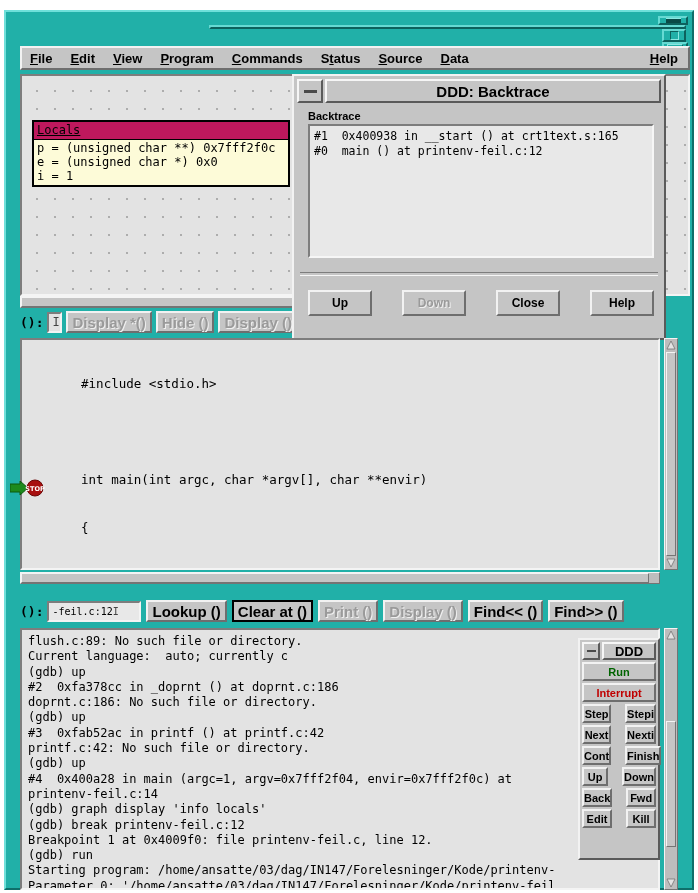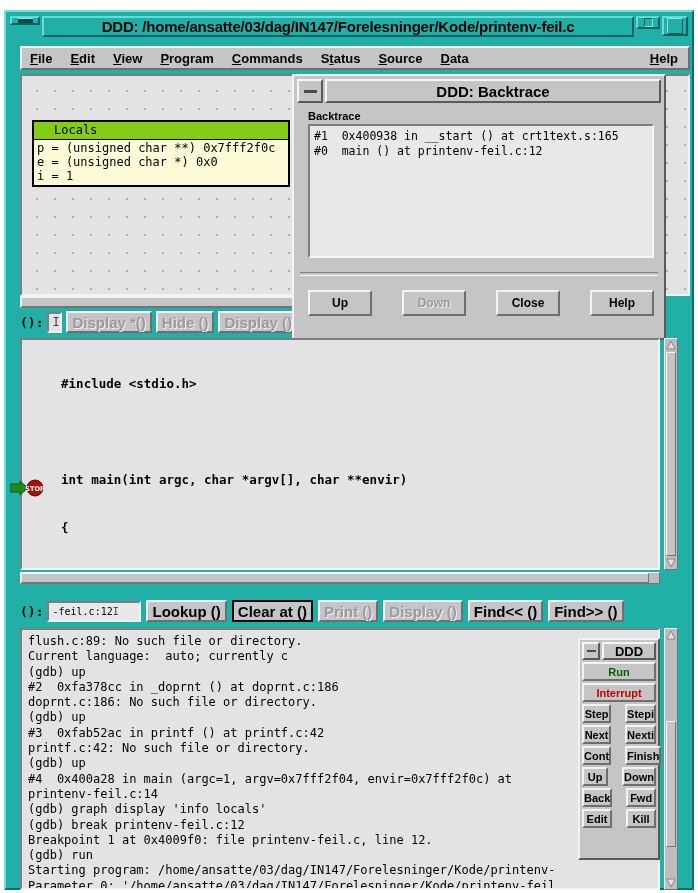--- a/index.html
+++ b/index.html
@@ -25,21 +25,22 @@
     border-right: 2px solid #0e6f6a;
     border-bottom: 2px solid #0e6f6a;
   }
 
   
   #title-bar {
     position: absolute;
     left: 4px; top: 4px;
     width: 678px; height: 26px;
     display: flex;
-    align-items: flex-start;
+    align-items: flex-end;
+    flex-direction: column;
   }
   .tb-btn {
     background: #21b0a8;
     border-top: 2px solid #66dad3;
     border-left: 2px solid #66dad3;
     border-right: 2px solid #0d615d;
     border-bottom: 2px solid #0d615d;
     box-sizing: border-box;
     display: flex; align-items: center; justify-content: center;
     flex: 0 0 auto;
@@ -136,24 +137,25 @@
     left: 10px; top: 44px;
     width: 258px;
     background: #fdfbd8;
     border: 2px solid #000;
     box-sizing: border-box;
     font-family: "DejaVu Sans Mono", monospace;
     font-size: 12px;
     color: #000;
   }
   #locals-title {
-    padding: 1px 3px 2px 20px;
-    background: #84cc16;
+    padding: 1px 3px 2px 3px;
+    background: #be185d;
     border-bottom: 1px solid #000;
     font-size: 12px;
+    text-decoration: underline;
   }
   #locals-rows { padding: 1px 3px 2px 3px; }
   #locals-rows div { line-height: 14px; white-space: pre; }
 
   
   #data-toolbar {
     position: absolute;
     left: 14px; top: 296px;
     width: 278px; height: 28px;
     display: flex; align-items: center;
@@ -283,21 +285,21 @@
   }
   #code {
     position: absolute;
     left: 0; top: 4px;
     font-family: "DejaVu Sans Mono", monospace;
     font-size: 12.5px;
     color: #000;
     white-space: pre;
     line-height: 16px;
   }
-  .cline { height: 16px; padding-left: 24px; white-space: pre; position: relative; font-weight: bold; }
+  .cline { height: 16px; padding-left: 44px; white-space: pre; position: relative; }
   #bp-marker {
     position: absolute;
     left: 4px; top: 467px;
     width: 40px; height: 18px;
   }
   #source-vscroll {
     position: absolute;
     left: 658px; top: 326px; width: 14px; height: 232px;
     background: #bdbdbd;
     border-top: 1px solid #f4f4f4;

